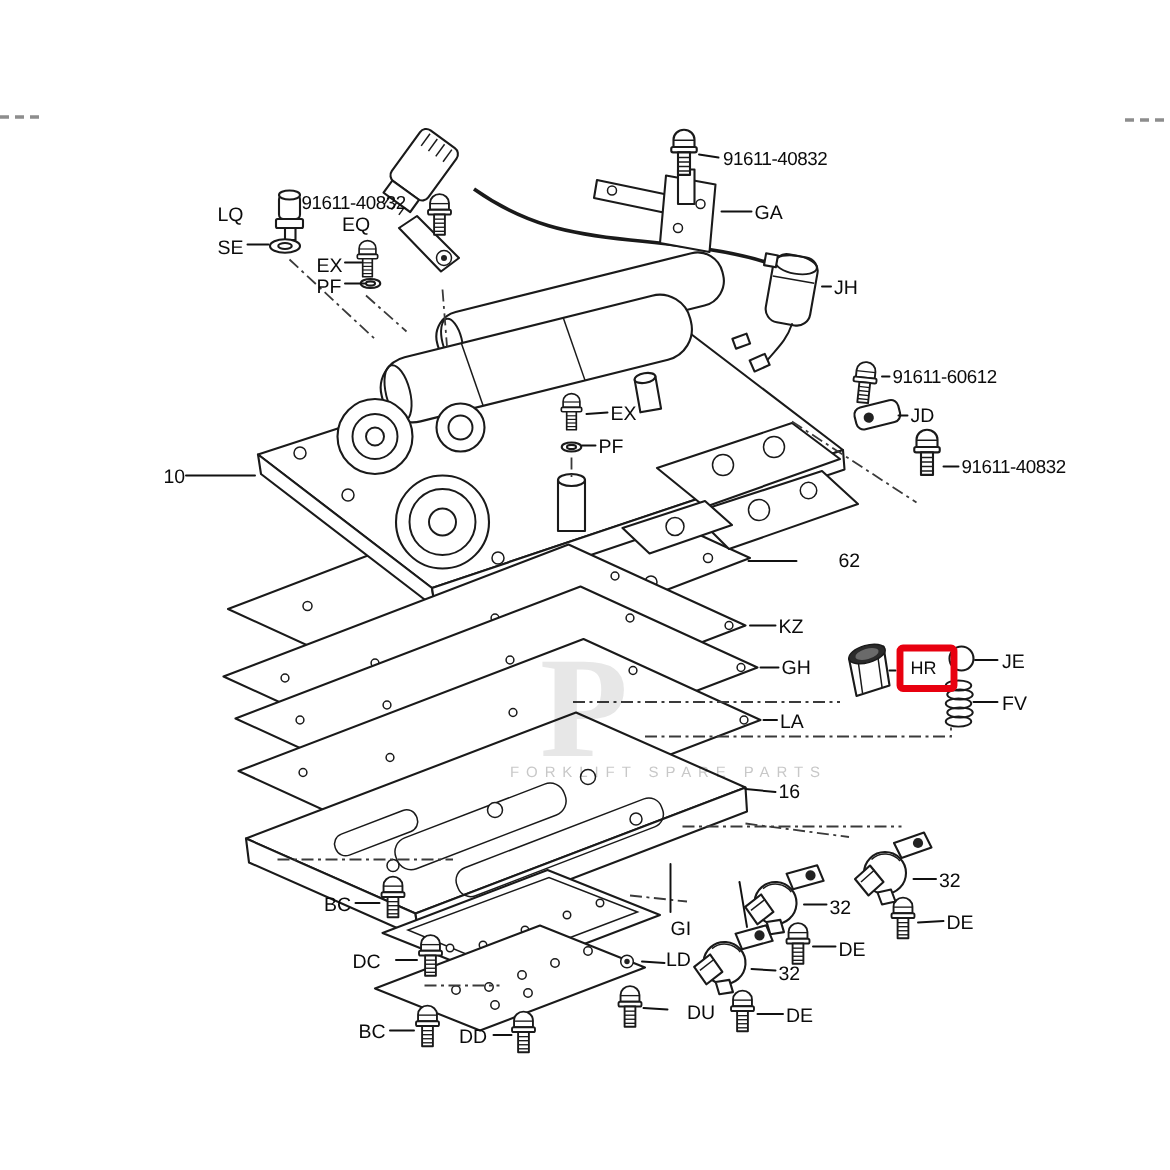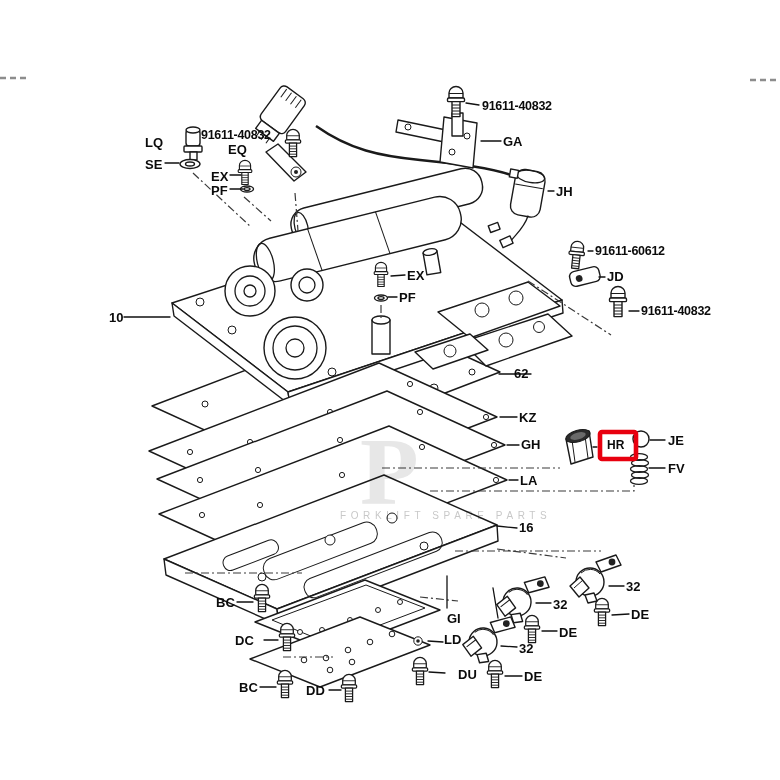--- a/index.html
+++ b/index.html
@@ -8,21 +8,21 @@
   .art{position:absolute;left:0;top:0;z-index:2;}
   .sh{fill:#ffffff;stroke:#1a1a1a;stroke-width:1.4;stroke-linejoin:round;stroke-linecap:round;}
   .ln{fill:none;stroke:#1a1a1a;stroke-width:1.3;stroke-linejoin:round;stroke-linecap:round;}
   .thin{fill:none;stroke:#1a1a1a;stroke-width:1;}
   .dk{fill:#2b2b2b;stroke:#1a1a1a;stroke-width:1;}
   .ld{stroke:#111;stroke-width:1.3;stroke-linecap:round;}
   .dd{fill:none;stroke:#3a3a3a;stroke-width:1.2;stroke-dasharray:8 3 2 3;}
   .edge{stroke:#8d8d8d;stroke-width:2.4;stroke-dasharray:6 4;}
   .hole{fill:#fff;stroke:#1a1a1a;stroke-width:1;}
   .dot{fill:#222;stroke:none;}
-  .lbl{position:absolute;z-index:6;font-weight:bold;font-size:13px;line-height:1;
+  .lbl{position:absolute;z-index:6;font-weight:normal;font-size:13px;line-height:1;
        color:#0b0b0b;white-space:nowrap;}
   .pn{font-size:12.5px;letter-spacing:-0.3px;}
   .hr-lbl{z-index:7;font-size:12px;}
   .wm-brand{position:absolute;left:313px;top:491px;z-index:5;font-weight:bold;font-size:19px;
             letter-spacing:1.5px;color:#9a9a9a;opacity:.55;mix-blend-mode:multiply;white-space:nowrap;}
   .wm-sub{position:absolute;left:313px;top:510px;z-index:5;font-size:10px;letter-spacing:4.6px;
           color:#9a9a9a;opacity:.55;mix-blend-mode:multiply;white-space:nowrap;margin-left:27px;}
   .wm-logo{position:absolute;left:360px;top:424px;z-index:5;font-weight:bold;font-size:96px;
            line-height:1;color:#8f8f8f;opacity:.22;mix-blend-mode:multiply;
            font-family:"Liberation Serif",serif;}
@@ -366,21 +366,21 @@
 <div class="lbl" style="left:211px;top:184px">PF</div>
 <div class="lbl pn" style="left:482px;top:100px">91611-40832</div>
 <div class="lbl" style="left:503px;top:135px">GA</div>
 <div class="lbl" style="left:556px;top:185px">JH</div>
 <div class="lbl pn" style="left:595px;top:245px">91611-60612</div>
 <div class="lbl" style="left:607px;top:270px">JD</div>
 <div class="lbl pn" style="left:641px;top:305px">91611-40832</div>
 <div class="lbl" style="left:109px;top:311px">10</div>
 <div class="lbl" style="left:407px;top:269px">EX</div>
 <div class="lbl" style="left:399px;top:291px">PF</div>
-<div class="lbl" style="left:514px;top:367px">62</div>
+<div class="lbl" style="left:559px;top:367px">62</div>
 <div class="lbl" style="left:519px;top:411px">KZ</div>
 <div class="lbl" style="left:521px;top:438px">GH</div>
 <div class="lbl hr-lbl" style="left:607px;top:439px">HR</div>
 <div class="lbl" style="left:668px;top:434px">JE</div>
 <div class="lbl" style="left:668px;top:462px">FV</div>
 <div class="lbl" style="left:520px;top:474px">LA</div>
 <div class="lbl" style="left:519px;top:521px">16</div>
 <div class="lbl" style="left:216px;top:596px">BC</div>
 <div class="lbl" style="left:235px;top:634px">DC</div>
 <div class="lbl" style="left:239px;top:681px">BC</div>

